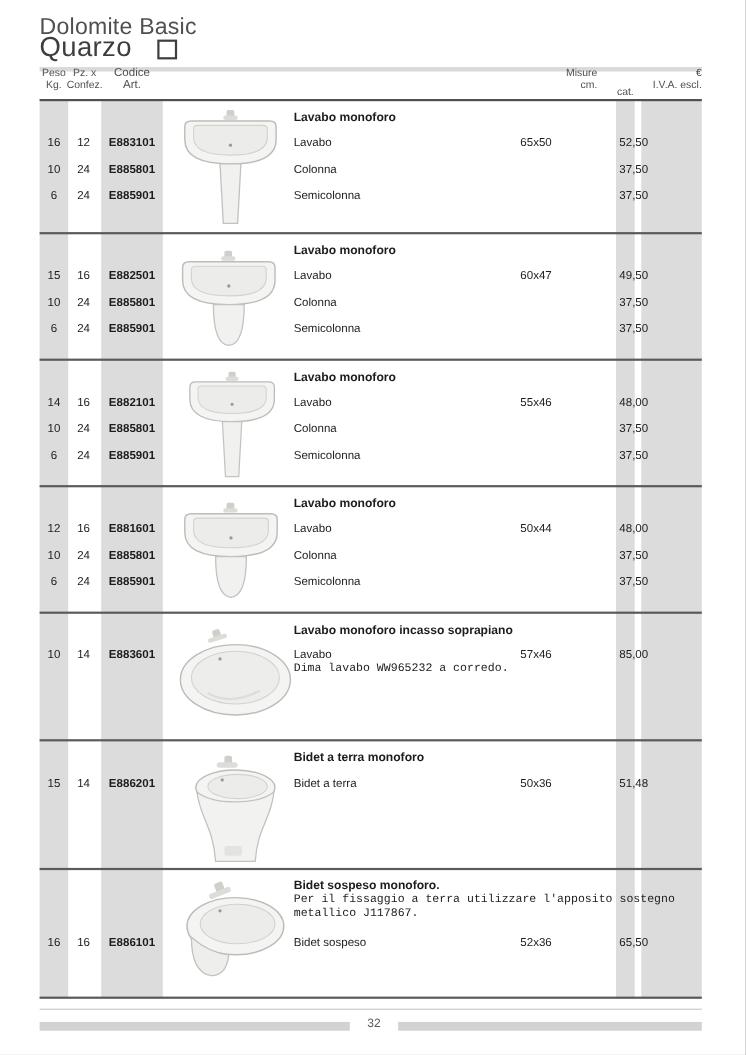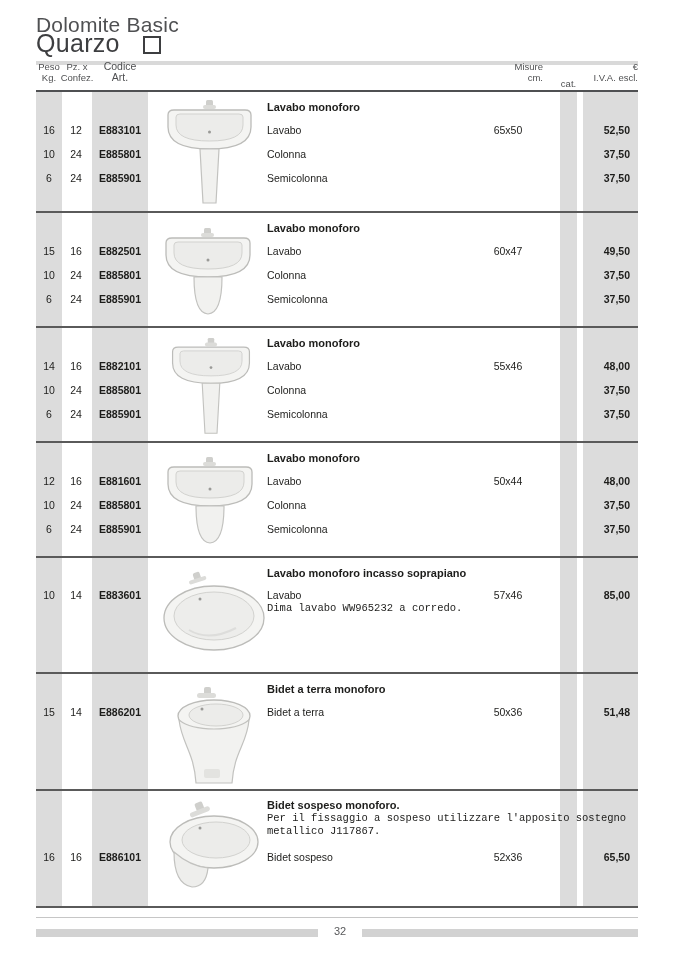--- a/index.html
+++ b/index.html
@@ -33,22 +33,22 @@
   .st-prz  { left:583px; width:55px; }
   
   .block { position:absolute; left:36px; width:602px;border-radius:22px; }
   .block-title { position:absolute; left:231px; top:9px; font-size:11px; font-weight:bold; }
   .note  { position:absolute; left:231px; font-size:10.5px; line-height:13px;font-family:Liberation Mono, monospace; }
   .r { position:absolute; left:0; width:670px; height:13px; font-size:10.5px; }
   .c-peso { position:absolute; left:0;   width:26px; text-align:center; }
   .c-pz   { position:absolute; left:26px; width:28px; text-align:center; }
   .c-cod  { position:absolute; left:56px; width:56px; text-align:center; font-weight:bold; }
   .c-desc { position:absolute; left:231px; }
-  .c-mis  { position:absolute; left:437px; width:70px; text-align:center; }
-  .c-prz  { position:absolute; left:527px; width:67px; text-align:right; font-weight:bold; }
+  .c-mis  { position:absolute; left:437px; width:70px; text-align:left; }
+  .c-prz  { position:absolute; left:527px; width:67px; text-align:left; font-weight:normal; }
   .pimg { position:absolute; }
   
   .foot-line { position:absolute; left:36px; top:917px; width:602px; height:1px; background:#c6c6c6; }
   .foot-bar  { position:absolute; top:929px; height:8px; background:#d2d2d2; }
   .fb-l { left:36px;  width:282px; }
   .fb-r { left:362px; width:276px; }
   .page-num { position:absolute; left:318px; top:925px; width:44px; text-align:center; font-size:11px; color:#58595b; }
 </style>
 </head>
 <body>
@@ -285,21 +285,21 @@
       <span class="c-cod">E886201</span>
       <span class="c-desc">Bidet a terra</span>
       <span class="c-mis">50x36</span>
       <span class="c-prz">51,48</span>
     </div>
   </section>
   <div class="sep" style="top:789px"></div>
 
   <section class="block" style="top:791px;height:115px">
     <div class="block-title" style="top:8px">Bidet sospeso monoforo.</div>
-    <div class="note" style="top:21px">Per il fissaggio a sospeso utilizzare l'apposito sostegno</div>
+    <div class="note" style="top:21px">Per il fissaggio a terra utilizzare l'apposito sostegno</div>
     <div class="note" style="top:34px">metallico J117867.</div>
     <div class="pimg" style="left:118px;top:9px;width:110px;height:92px">
       <svg viewBox="0 0 110 92" width="110" height="92">
         <g transform="rotate(-22 46 8)">
           <rect x="42" y="2" width="8" height="9" rx="2" fill="#cfcfcc"></rect>
           <rect x="34" y="9" width="21" height="5" rx="2.5" fill="#dcdcd9"></rect>
         </g>
         <ellipse cx="60" cy="42" rx="44" ry="26" fill="#f4f4f2" stroke="#bcbcb9" stroke-width="1.3"></ellipse>
         <ellipse cx="62" cy="40" rx="34" ry="18" fill="#ececea" stroke="#d2d2cf" stroke-width="1"></ellipse>
         <circle cx="46" cy="28" r="1.5" fill="#9a9a97"></circle>

